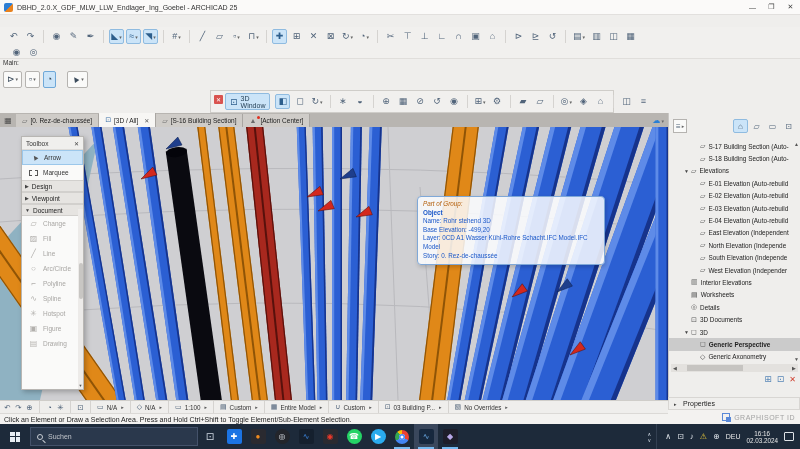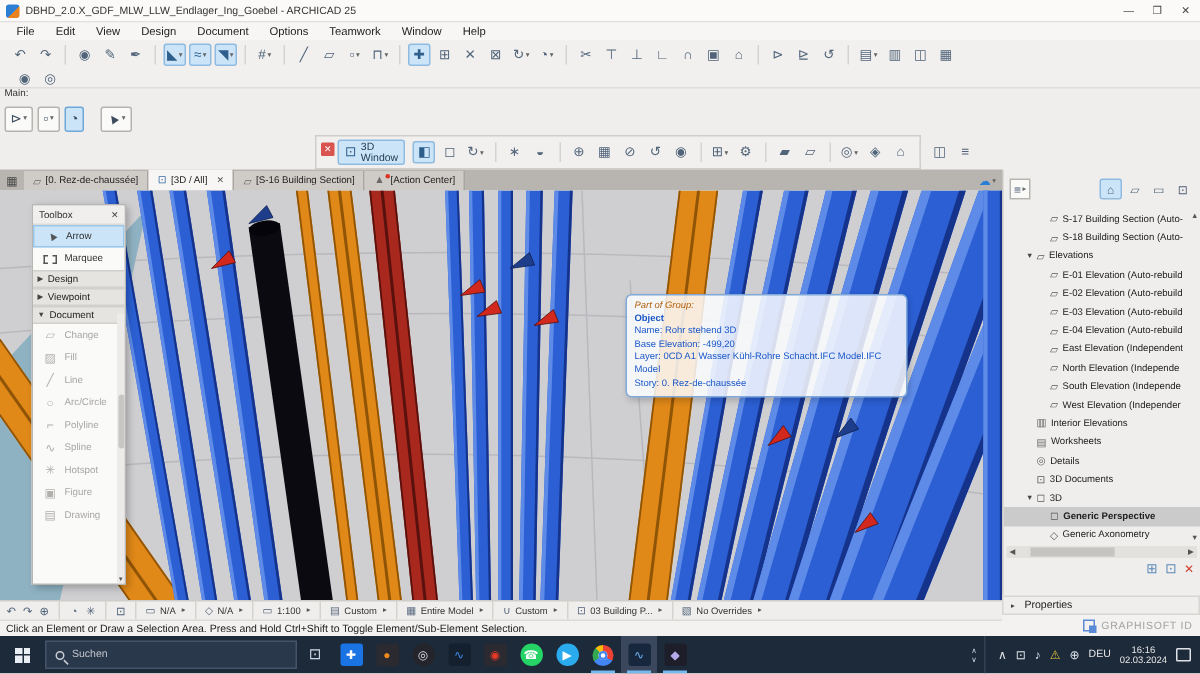--- a/index.html
+++ b/index.html
@@ -144,31 +144,20 @@
   <div class="titlebar">
     <span class="title-icon"></span>
     <span class="title-text">DBHD_2.0.X_GDF_MLW_LLW_Endlager_Ing_Goebel - ARCHICAD 25</span>
     <span class="winbtns">
       <span class="winbtn">—</span>
       <span class="winbtn">❐</span>
       <span class="winbtn close">✕</span>
     </span>
   </div>
 
-  <div class="menubar" id="menubar">
-      <span class="menu-item">File</span>
-      <span class="menu-item">Edit</span>
-      <span class="menu-item">View</span>
-      <span class="menu-item">Design</span>
-      <span class="menu-item">Document</span>
-      <span class="menu-item">Options</span>
-      <span class="menu-item">Teamwork</span>
-      <span class="menu-item">Window</span>
-      <span class="menu-item">Help</span>
-    </div>
 
   <div class="toolbar1" id="toolbar-main">
       <span class="tbi">
         <span class="g">↶</span>
       </span>
       <span class="tbi">
         <span class="g">↷</span>
       </span>
       <span class="sep"></span>
       <span class="tbi">

